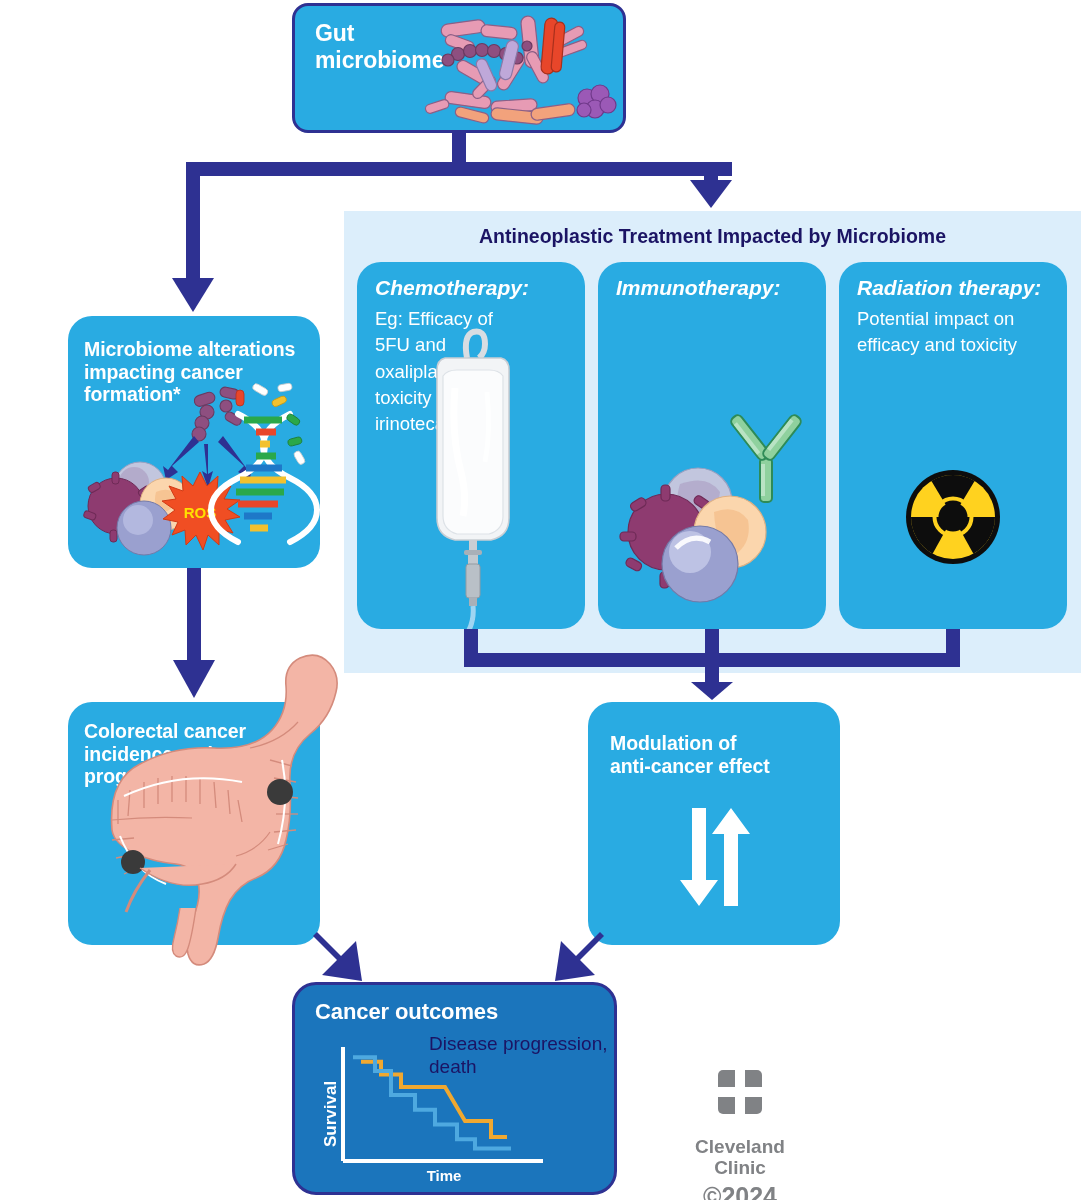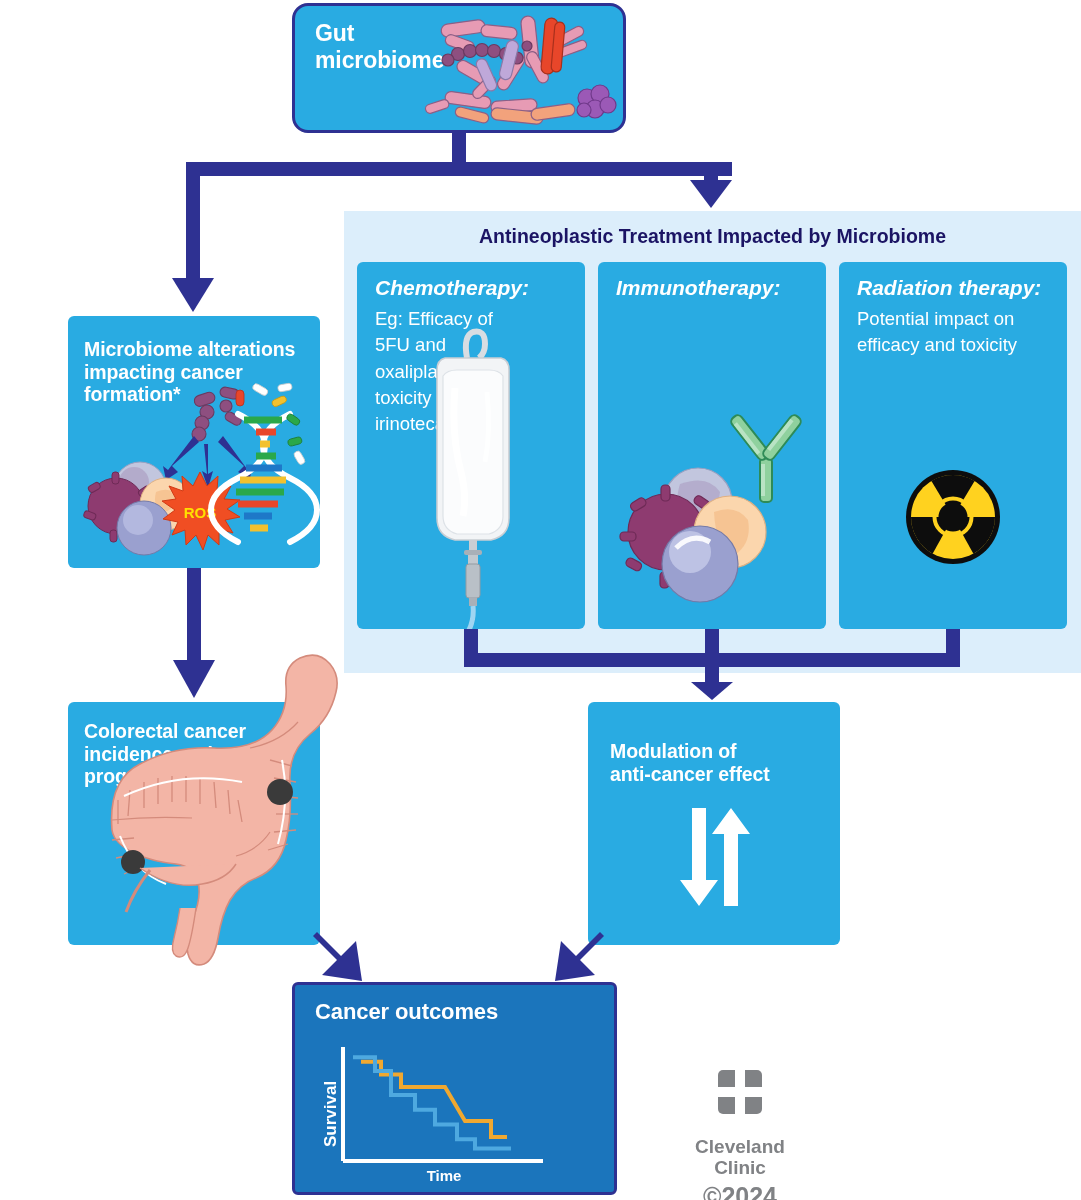--- a/index.html
+++ b/index.html
@@ -4,21 +4,21 @@
 <style>
   html,body{margin:0;padding:0;background:#ffffff;}
   body{
     width:1081px;height:1200px;position:relative;overflow:hidden;
     font-family:"Liberation Sans","DejaVu Sans",sans-serif;
   }
   .stage{position:absolute;left:0;top:0;width:1081px;height:1200px;}
   svg.layer{position:absolute;left:0;top:0;width:1081px;height:1200px;pointer-events:none;}
 
   
-  .box{position:absolute;box-sizing:border-box;border-radius:6px;background:#29abe2;overflow:hidden;}
+  .box{position:absolute;box-sizing:border-box;border-radius:24px;background:#29abe2;overflow:hidden;}
   .box.outlined{border:3px solid #2e3192;border-radius:16px;}
   .box.dark{background:#1b75bc;border:3px solid #2e3192;}
   .panel{position:absolute;background:#dceefb;box-sizing:border-box;}
 
   .ttl{position:absolute;color:#ffffff;font-weight:bold;line-height:1.16;letter-spacing:-0.1px;}
   .panel-ttl{position:absolute;color:#1b1464;font-weight:bold;text-align:center;width:100%;}
   .sub-ttl{color:#ffffff;font-weight:bold;font-style:italic;line-height:1.15;}
   .sub-body{color:#ffffff;font-weight:normal;line-height:1.42;}
   .card-text{position:absolute;left:18px;top:14px;right:10px;}
 
@@ -319,32 +319,34 @@
         <circle cx="280" cy="792" r="13"></circle>
         <circle cx="133" cy="862" r="12"></circle>
       </g>
       <path d="M140 868 q32 22 62 16 q24 -4 34 -20" fill="#f3b5a6" stroke="#d48b7c" stroke-width="1.5"></path>
       <path d="M196 908 q-4 28 -8 40 q-4 12 -12 8 q-6 -4 -2 -18 q4 -16 6 -30" fill="#f3b5a6" stroke="#d48b7c" stroke-width="1.4"></path>
       <path d="M150 870 q-16 20 -24 42" fill="none" stroke="#d48b7c" stroke-width="3"></path>
     </g>
   </svg>
 
   <div class="box" style="left:588px;top:702px;width:252px;height:243px;">
-    <div class="ttl" style="left:22px;top:38px;font-size:19.5px;white-space:pre;">Modulation of
+    <div class="ttl" style="left:22px;top:30px;font-size:19.5px;white-space:pre;">Modulation of
 anti-cancer effect</div>
     <svg viewBox="0 0 252 243" style="position:absolute;left:0;top:0;width:252px;height:243px;">
       <g fill="#ffffff">
         <path d="M104 106 l14 0 l0 72 l12 0 l-19 26 l-19 -26 l12 0 Z"></path>
         <path d="M150 204 l-14 0 l0 -72 l-12 0 l19 -26 l19 26 l-12 0 Z"></path>
       </g>
     </svg>
   </div>
 
   <div class="box dark" style="left:292px;top:982px;width:325px;height:213px;">
     <div class="ttl" style="left:20px;top:14px;font-size:22px;">Cancer outcomes</div>
+    <div class="dp-lbl" style="left:134px;top:48px;white-space:pre;">Disease progression,
+death</div>
     <div class="srv-lbl" style="left:26px;top:162px;">Survival</div>
     <div class="time-lbl" style="left:44px;top:182px;width:210px;">Time</div>
     <svg id="km-chart" viewBox="0 0 325 213" style="position:absolute;left:0;top:0;width:325px;height:213px;">
       <g>
         <line x1="48" y1="62" x2="48" y2="176" stroke="#ffffff" stroke-width="4"></line>
         <line x1="48" y1="176" x2="248" y2="176" stroke="#ffffff" stroke-width="4"></line>
       </g>
       <g id="km-series">
           <path d="M66.0 76.8 L86.0 76.8 L86.0 89.4 L106.0 89.4 L106.0 101.9 L150.0 101.9 L150.0 101.9 L170.0 136.1 L170.0 136.1 L196.0 136.1 L196.0 152.1 L212.0 152.1" fill="none" stroke="#f0a830" stroke-width="4" stroke-linejoin="miter"></path>
           <path d="M58.0 72.3 L80.0 72.3 L80.0 85.9 L96.0 85.9 L96.0 109.9 L120.0 109.9 L120.0 124.7 L140.0 124.7 L140.0 139.5 L162.0 139.5 L162.0 154.3 L180.0 154.3 L180.0 163.5 L216.0 163.5" fill="none" stroke="#4ea9e0" stroke-width="4" stroke-linejoin="miter"></path>

